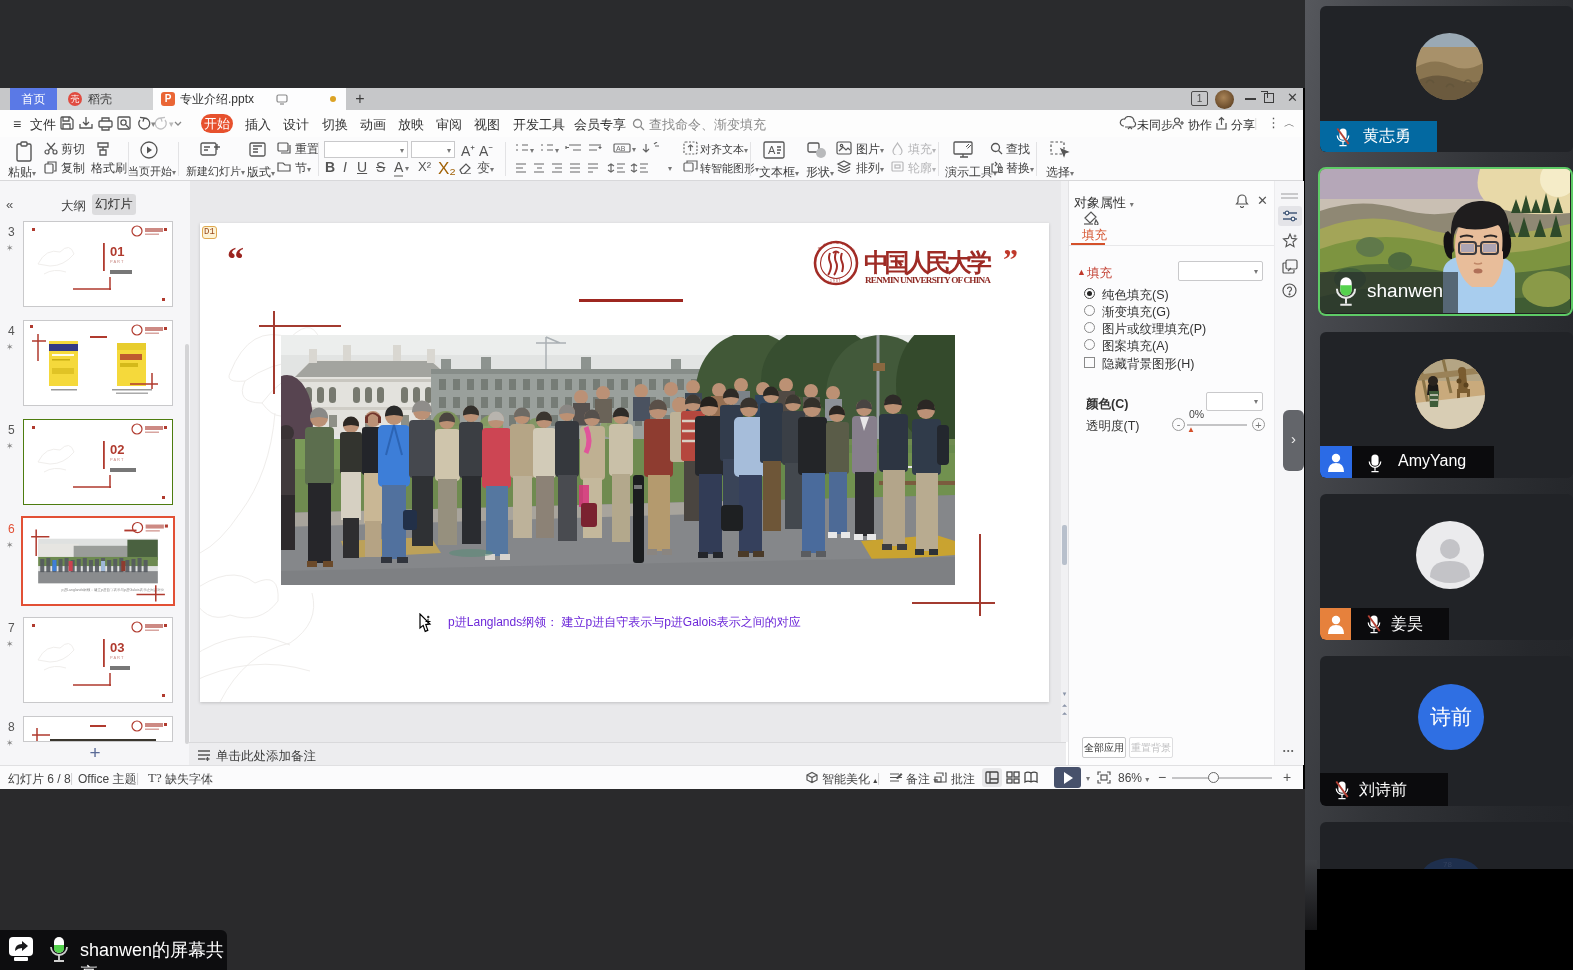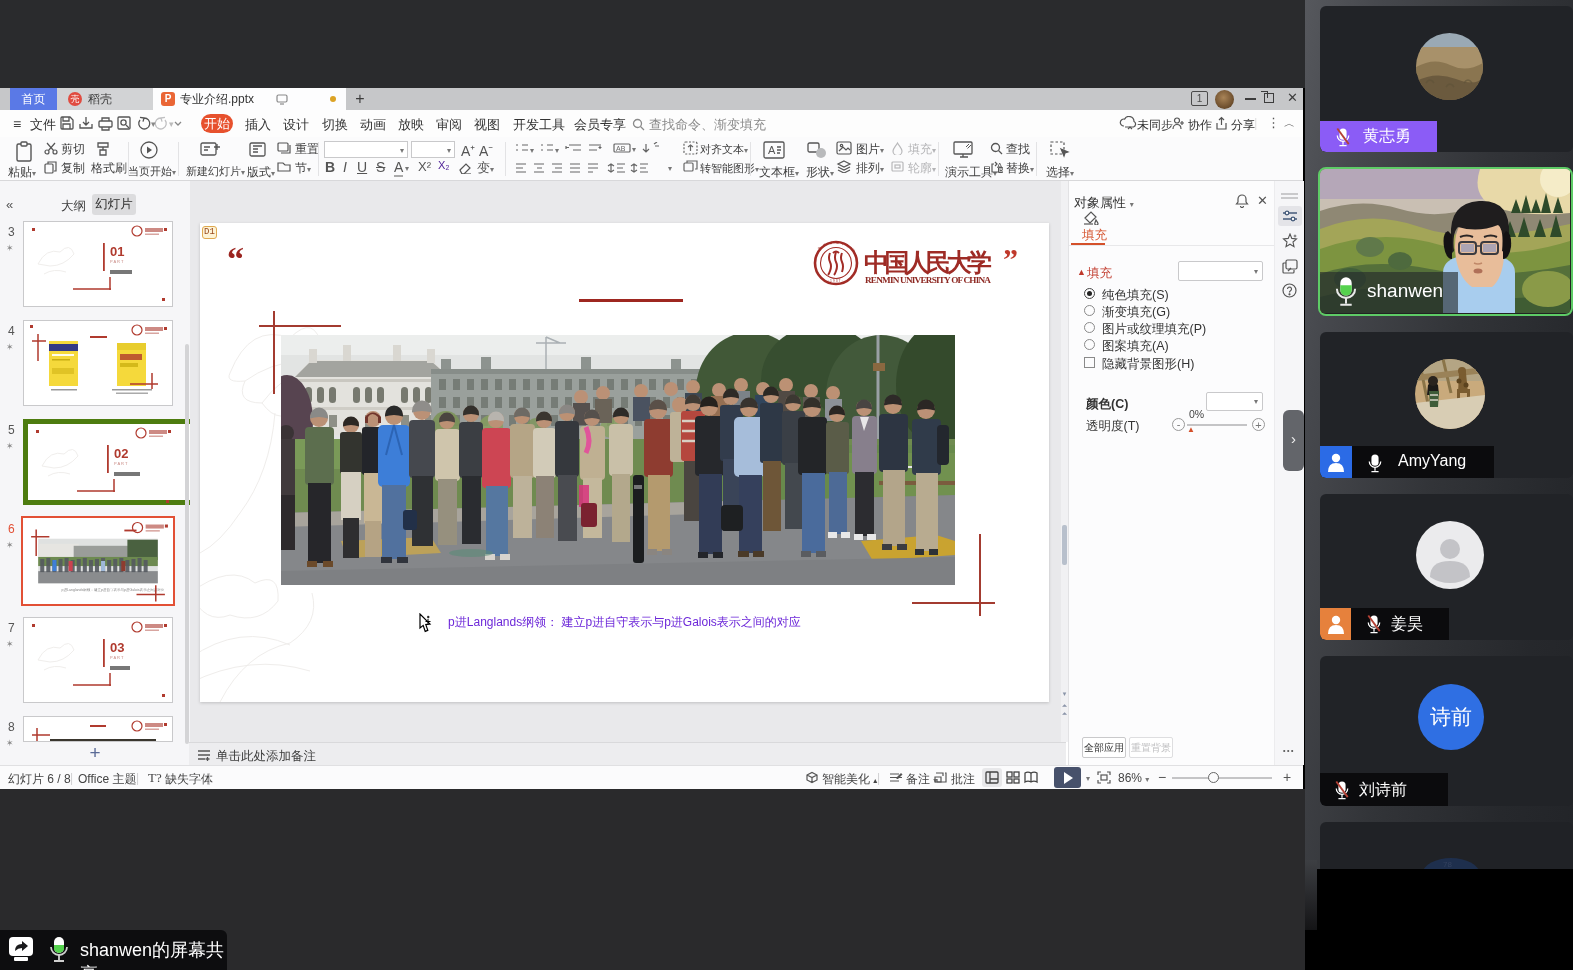--- a/index.html
+++ b/index.html
@@ -155,21 +155,21 @@
       </div>
     <span class="abs" style="left:461px; top:4px; font-size:14px; color:#555;">A⁺</span>
     <span class="abs" style="left:479px; top:4px; font-size:14px; color:#555;">A⁻</span>
     <span class="abs" style="left:325px; top:22px; font-size:14px; color:#555; font-weight:bold;">B</span>
     <span class="abs" style="left:343px; top:22px; font-size:14px; color:#555; font-style:italic;">I</span>
     <span class="abs" style="left:357px; top:22px; font-size:14px; color:#555; text-decoration:underline;">U</span>
     <span class="abs" style="left:376px; top:22px; font-size:14px; color:#555; text-decoration:line-through;">S</span>
     <span class="abs" style="left:394px; top:22px; font-size:14px; color:#555; border-bottom:2px solid #aaa;">A</span>
       <span class="abs" style="left:405px; top:27px; font-size:8px; color:#777;">▾</span>
     <span class="abs" style="left:418px; top:22px; font-size:13px; color:#555;">X²</span>
-    <span class="abs" style="left:438px; top:22px; font-size:11px; color:#4c1d95;">X₂</span>
+    <span class="abs" style="left:438px; top:22px; font-size:17px; color:#a16207;">X₂</span>
     <svg class="abs" style="left:458px; top:25px;" width="14" height="12" viewBox="0 0 14 12" fill="none" stroke="#555" stroke-width="1.2">
         <path d="M2 8l6-6 4 4-6 6H4z"></path>
         <path d="M4 12h9"></path>
       </svg>
     <span class="abs" style="left:477px; top:22px; font-size:13px; color:#555;">变<span style="font-size:8px; color:#777;">▾</span></span>
     <div class="abs" style="left:505px; top:5px; width:1px; height:34px; background:#e3e3e5;"></div>
 
     <svg class="abs" style="left:514px; top:5px;" width="150" height="32" viewBox="0 0 150 32" fill="none" stroke="#666" stroke-width="1.2">
       <path d="M2 3h2M8 3h6M2 8h2M8 8h6"></path>
       <text x="16" y="11" font-size="8" fill="#777" stroke="none">▾</text>
@@ -315,21 +315,21 @@
         <rect x="93" y="22" width="29" height="7" fill="#e8cd2e"></rect>
         <rect x="96" y="33" width="22" height="6" fill="#b03a2e" opacity="0.8"></rect>
         <rect x="96" y="42" width="18" height="4" fill="#d4b91a"></rect>
         <rect x="88" y="68" width="40" height="1.5" fill="#999"></rect>
         <rect x="92" y="71.5" width="32" height="1.5" fill="#aaa"></rect>
         <path d="M106 63 H134 M128 52 v16" stroke="#b03a2e" stroke-width="1.5" fill="none"></path>
           </g>
       </svg>
     </div>
 
-    <div class="abs" style="left:23px; top:238px; width:176px; height:86px; background:#fff; border:5px solid #4d7c0f;">
+    <div class="abs" style="left:23px; top:238px; width:150px; height:86px; background:#fff; border:1px solid #4d7c0f;">
       <svg width="148" height="84" viewBox="0 0 148 84">
         <path d="M14 42 Q22 26 36 30 Q46 20 50 32 Q40 44 26 44 Z M20 52 Q30 46 42 50" fill="none" stroke="#f0eeec" stroke-width="1"></path>
         <rect x="8" y="6" width="3" height="3" fill="#b03a2e"></rect>
         <circle cx="113" cy="9" r="5" fill="none" stroke="#b03a2e" stroke-width="1.2"></circle>
         <rect x="121" y="6" width="18" height="4" fill="#c4756f" opacity="0.85"></rect>
         <rect x="121" y="11.5" width="14" height="1.5" fill="#d8a5a0"></rect>
         <rect x="140" y="6" width="3" height="3" fill="#b03a2e"></rect>
         <rect x="79" y="21" width="1.8" height="28" fill="#b03a2e"></rect>
         <text x="86" y="34" font-size="13" font-weight="bold" fill="#b03a2e">02</text>
         <text x="86" y="41" font-size="4" fill="#c98a84">P A R T</text>
@@ -966,21 +966,21 @@
             </clipPath>
           </defs>
         <g clip-path="url(#av1)">
           <rect width="67" height="18" fill="#9aa9b4"></rect>
           <rect y="14" width="67" height="28" fill="#a8916a"></rect>
           <path d="M0 34 Q18 24 34 32 T67 30 V67 H0z" fill="#8a7550"></path>
           <path d="M0 48 Q20 38 40 46 T67 44 V67 H0z" fill="#6b5a3e"></path>
           <path d="M10 50 q4 -6 8 0 M30 54 q4 -6 8 0 M48 50 q4 -6 8 0" stroke="#5d5138" stroke-width="1.5" fill="none" opacity="0.6"></path>
         </g>
       </svg>
-      <div class="abs" style="left:0; top:115px; width:117px; height:31px; background:#8b5cf6; border-radius:0 0 0 6px;">
+      <div class="abs" style="left:0; top:115px; width:117px; height:31px; background:#0369a1; border-radius:0 0 0 6px;">
         <svg class="abs" style="left:13px; top:6px;" width="20" height="20" viewBox="0 0 22 28">
             <rect x="6" y="2" width="10" height="16" rx="5" fill="#fff"></rect>
             <path d="M3 12 a8 8 0 0 0 16 0" fill="none" stroke="#fff" stroke-width="1.8"></path>
             <path d="M11 20v5M6 26h10" stroke="#fff" stroke-width="1.8"></path>
             <path d="M3 2 L19 24" stroke="#b54236" stroke-width="2.6"></path>
           </svg>
         <span class="abs" style="left:43px; top:5px; color:#fff; font-size:16px;">黄志勇</span>
       </div>
     </div>
 

